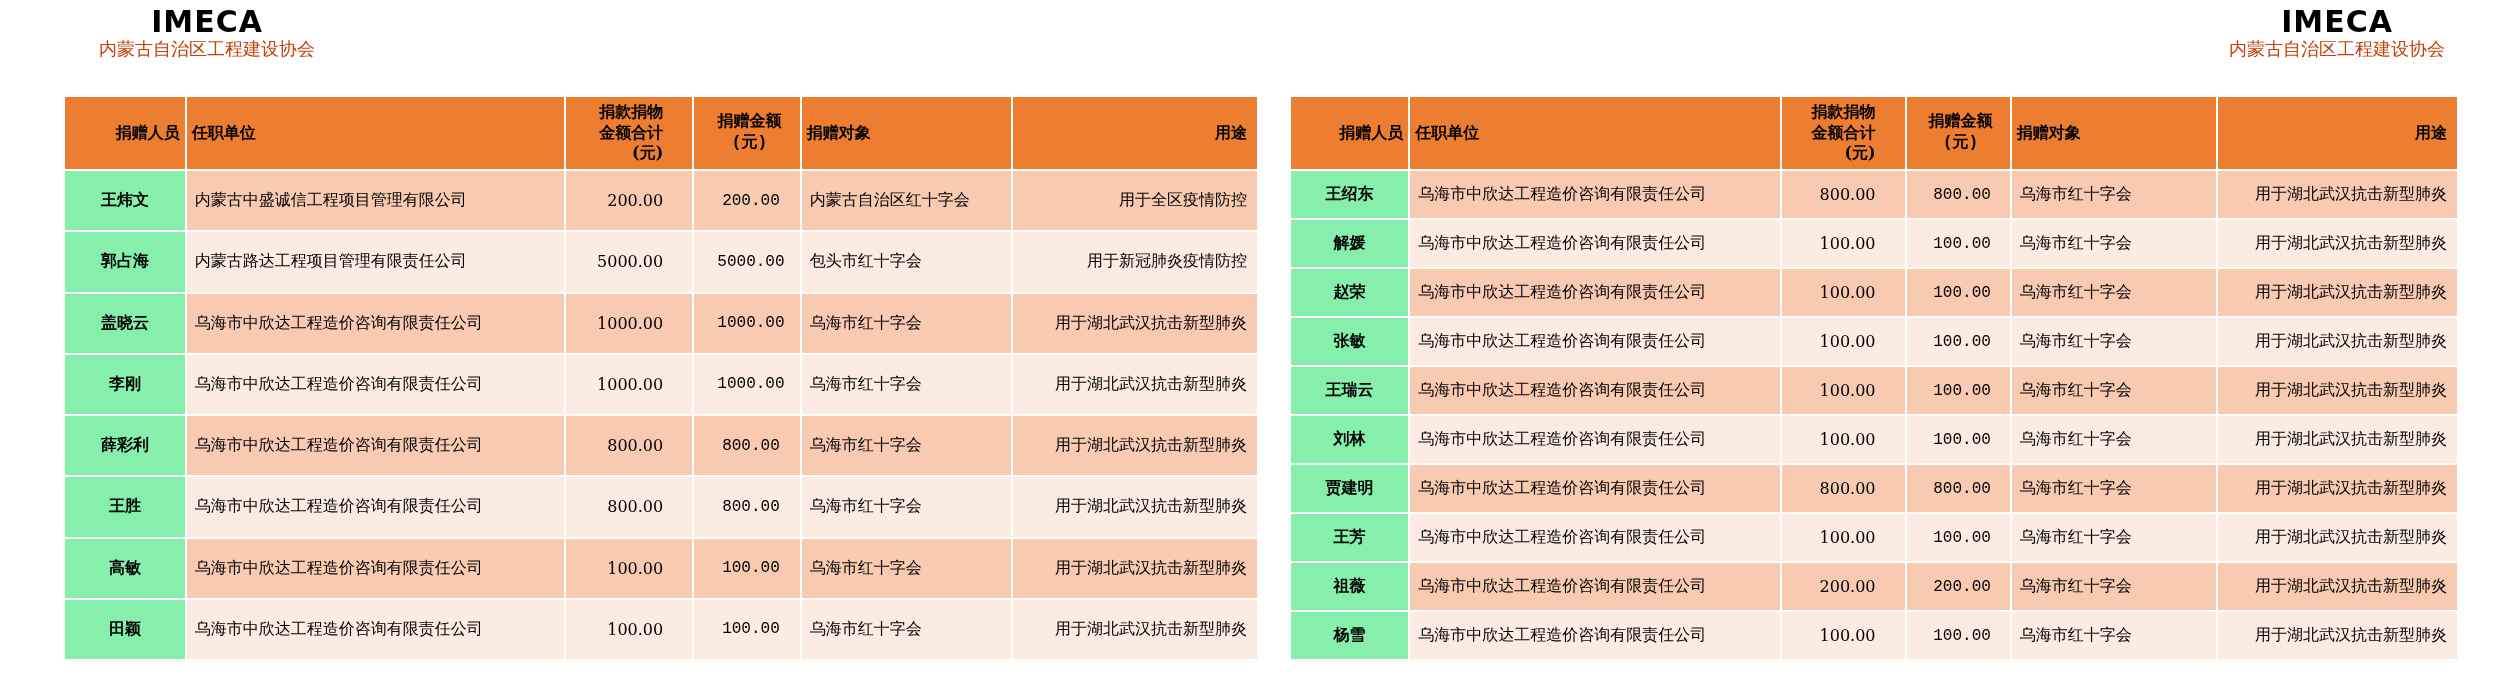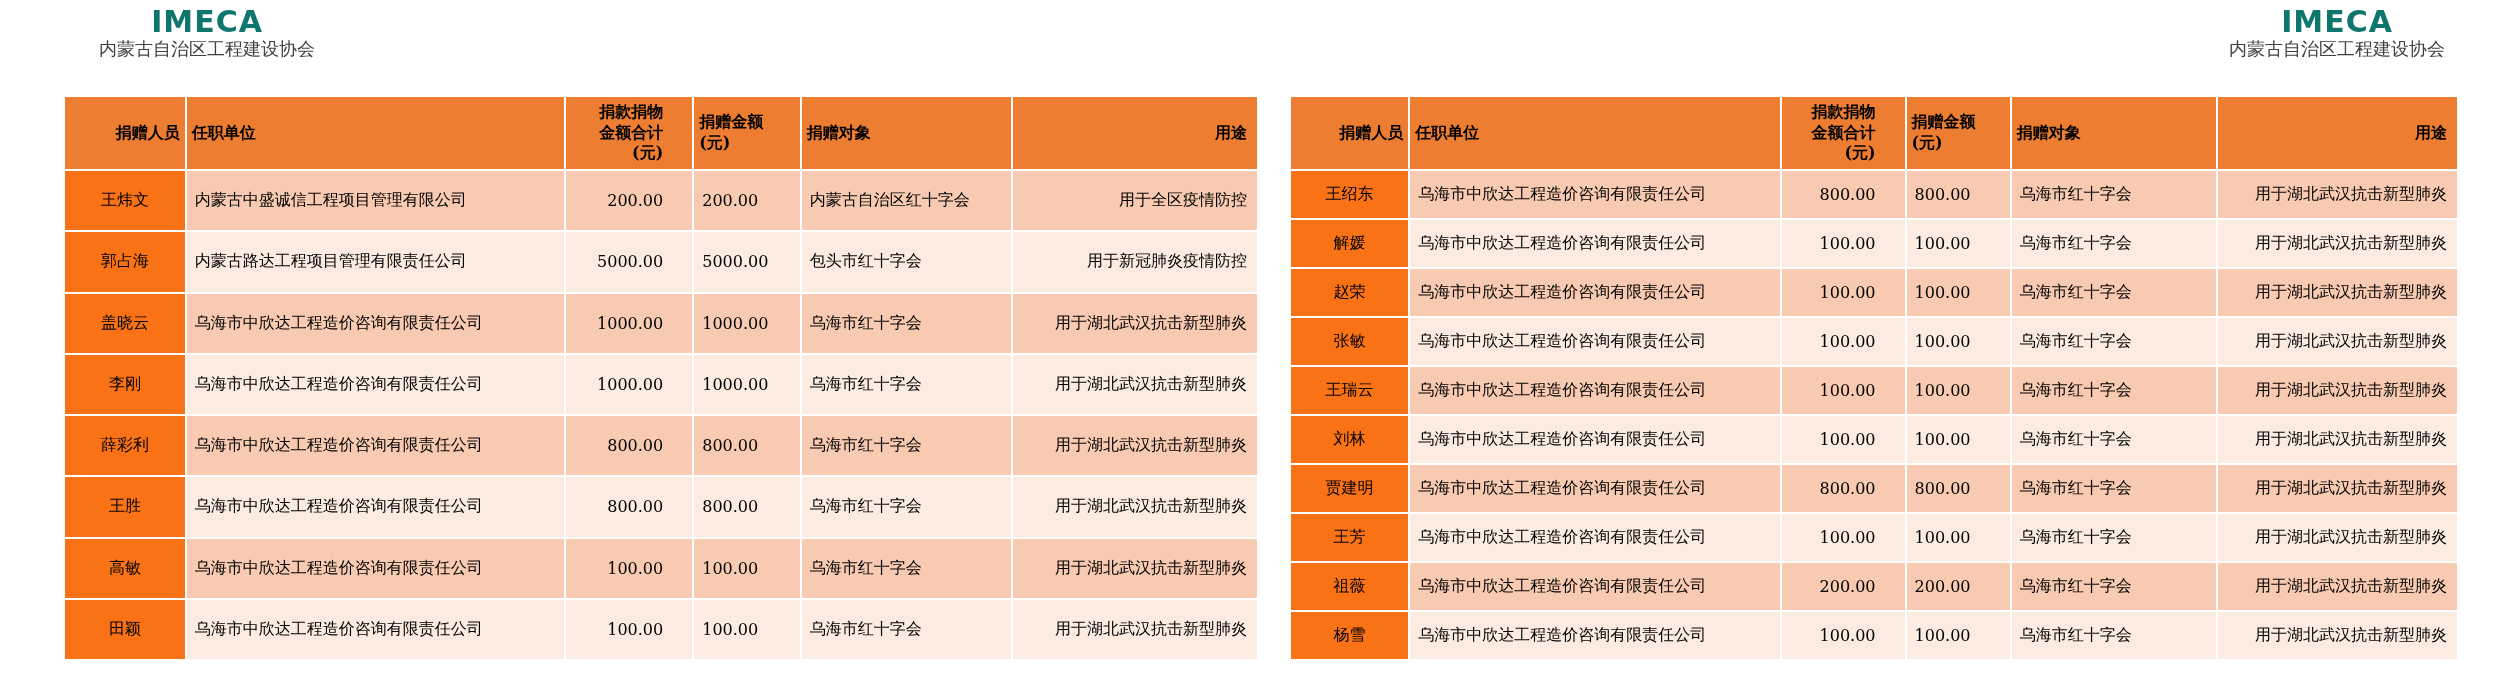--- a/index.html
+++ b/index.html
@@ -12,51 +12,51 @@
   .page { width:100%; height:100%; padding:6px 55px 0 63px; }
 
   
   .masthead { display:flex; justify-content:space-between; align-items:flex-start; height:56px; }
   .brand { display:flex; flex-direction:column; align-items:center; }
   .brand-left { margin-left:36px; }
   .brand-right { margin-right:14px; }
   .logo {
     font-family:"DejaVu Sans","Liberation Sans",sans-serif;
     font-weight:bold; font-size:30px; line-height:32px;
-    color:#0f766e; letter-spacing:1px;
+    color:#000000; letter-spacing:1px;
   }
   .org {
     font-family:"DejaVu Sans","Liberation Sans",sans-serif;
-    font-size:18px; line-height:20px; color:#404040;
+    font-size:18px; line-height:20px; color:#c2410c;
     white-space:nowrap; margin-top:1px;
   }
 
   
   .tables { display:flex; gap:30px; margin-top:33px; }
   table { border-collapse:collapse; table-layout:fixed; }
   .tbl-left  { width:1196px; }
   .tbl-right { width:1170px; }
 
   th {
     background:#ED7D31; font-weight:bold; font-size:16px;
     height:74px; border:2px solid #ffffff; text-align:center;
     padding:0 5px; line-height:1.3; white-space:pre-line;
   }
   td {
     height:49px; border:2px solid #ffffff; font-size:16px;
     padding:0 8px; overflow:hidden; white-space:nowrap;
   }
-  td.col-name { background:#f97316; text-align:center; font-weight:normal; }
+  td.col-name { background:#86efac; text-align:center; font-weight:bold; }
   tbody tr:nth-child(odd)  td:not(.col-name) { background:#F7CAB1; }
   tbody tr:nth-child(even) td:not(.col-name) { background:#FCEBE1; }
 
   .col-name   { width:10.2%;text-align:right; }
   .col-unit   { width:31.8%; text-align:left; }
   .col-total  { width:10.7%; text-align:right; padding-right:29px; }
-  .col-amount { width:9.0%;  text-align:left; padding-right:0; }
+  .col-amount { width:9.0%;  text-align:center; padding-right:0;font-family:Liberation Mono, monospace; }
   .col-target { width:17.7%; text-align:left; }
   .col-purpose{ width:20.6%; text-align:right; padding-right:10px; }
 </style>
 </head>
 <body>
 
 <div class="page">
 
   <div class="masthead">
     <div class="brand brand-left">

